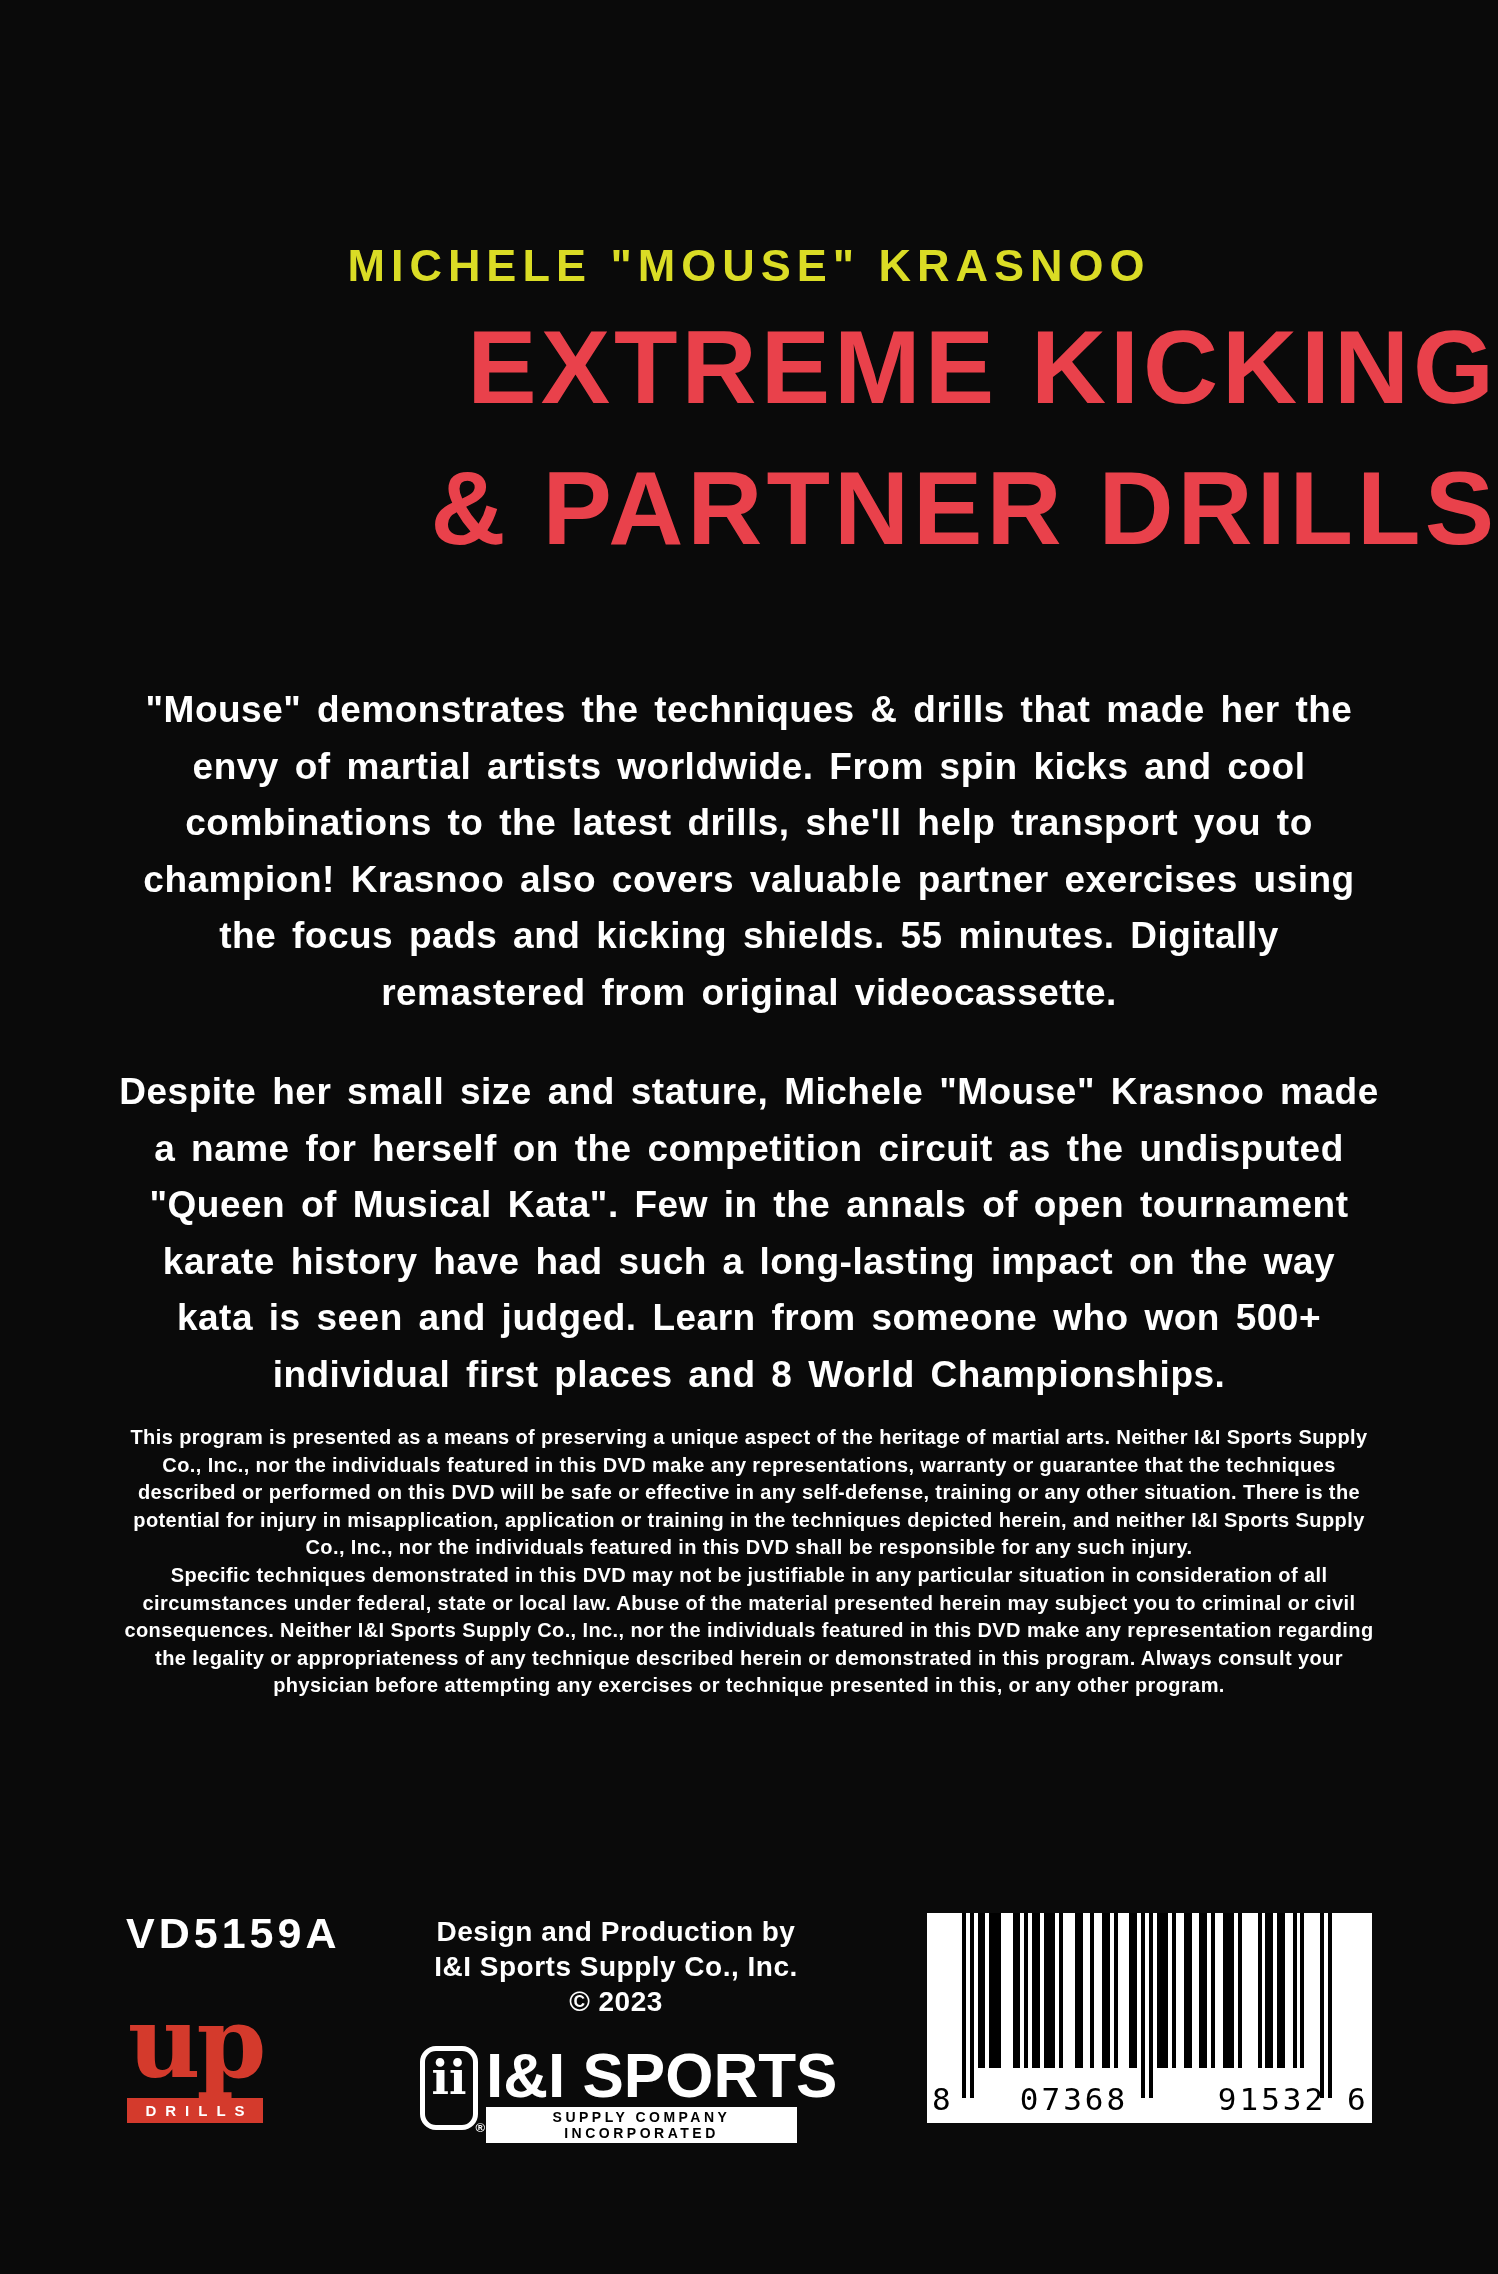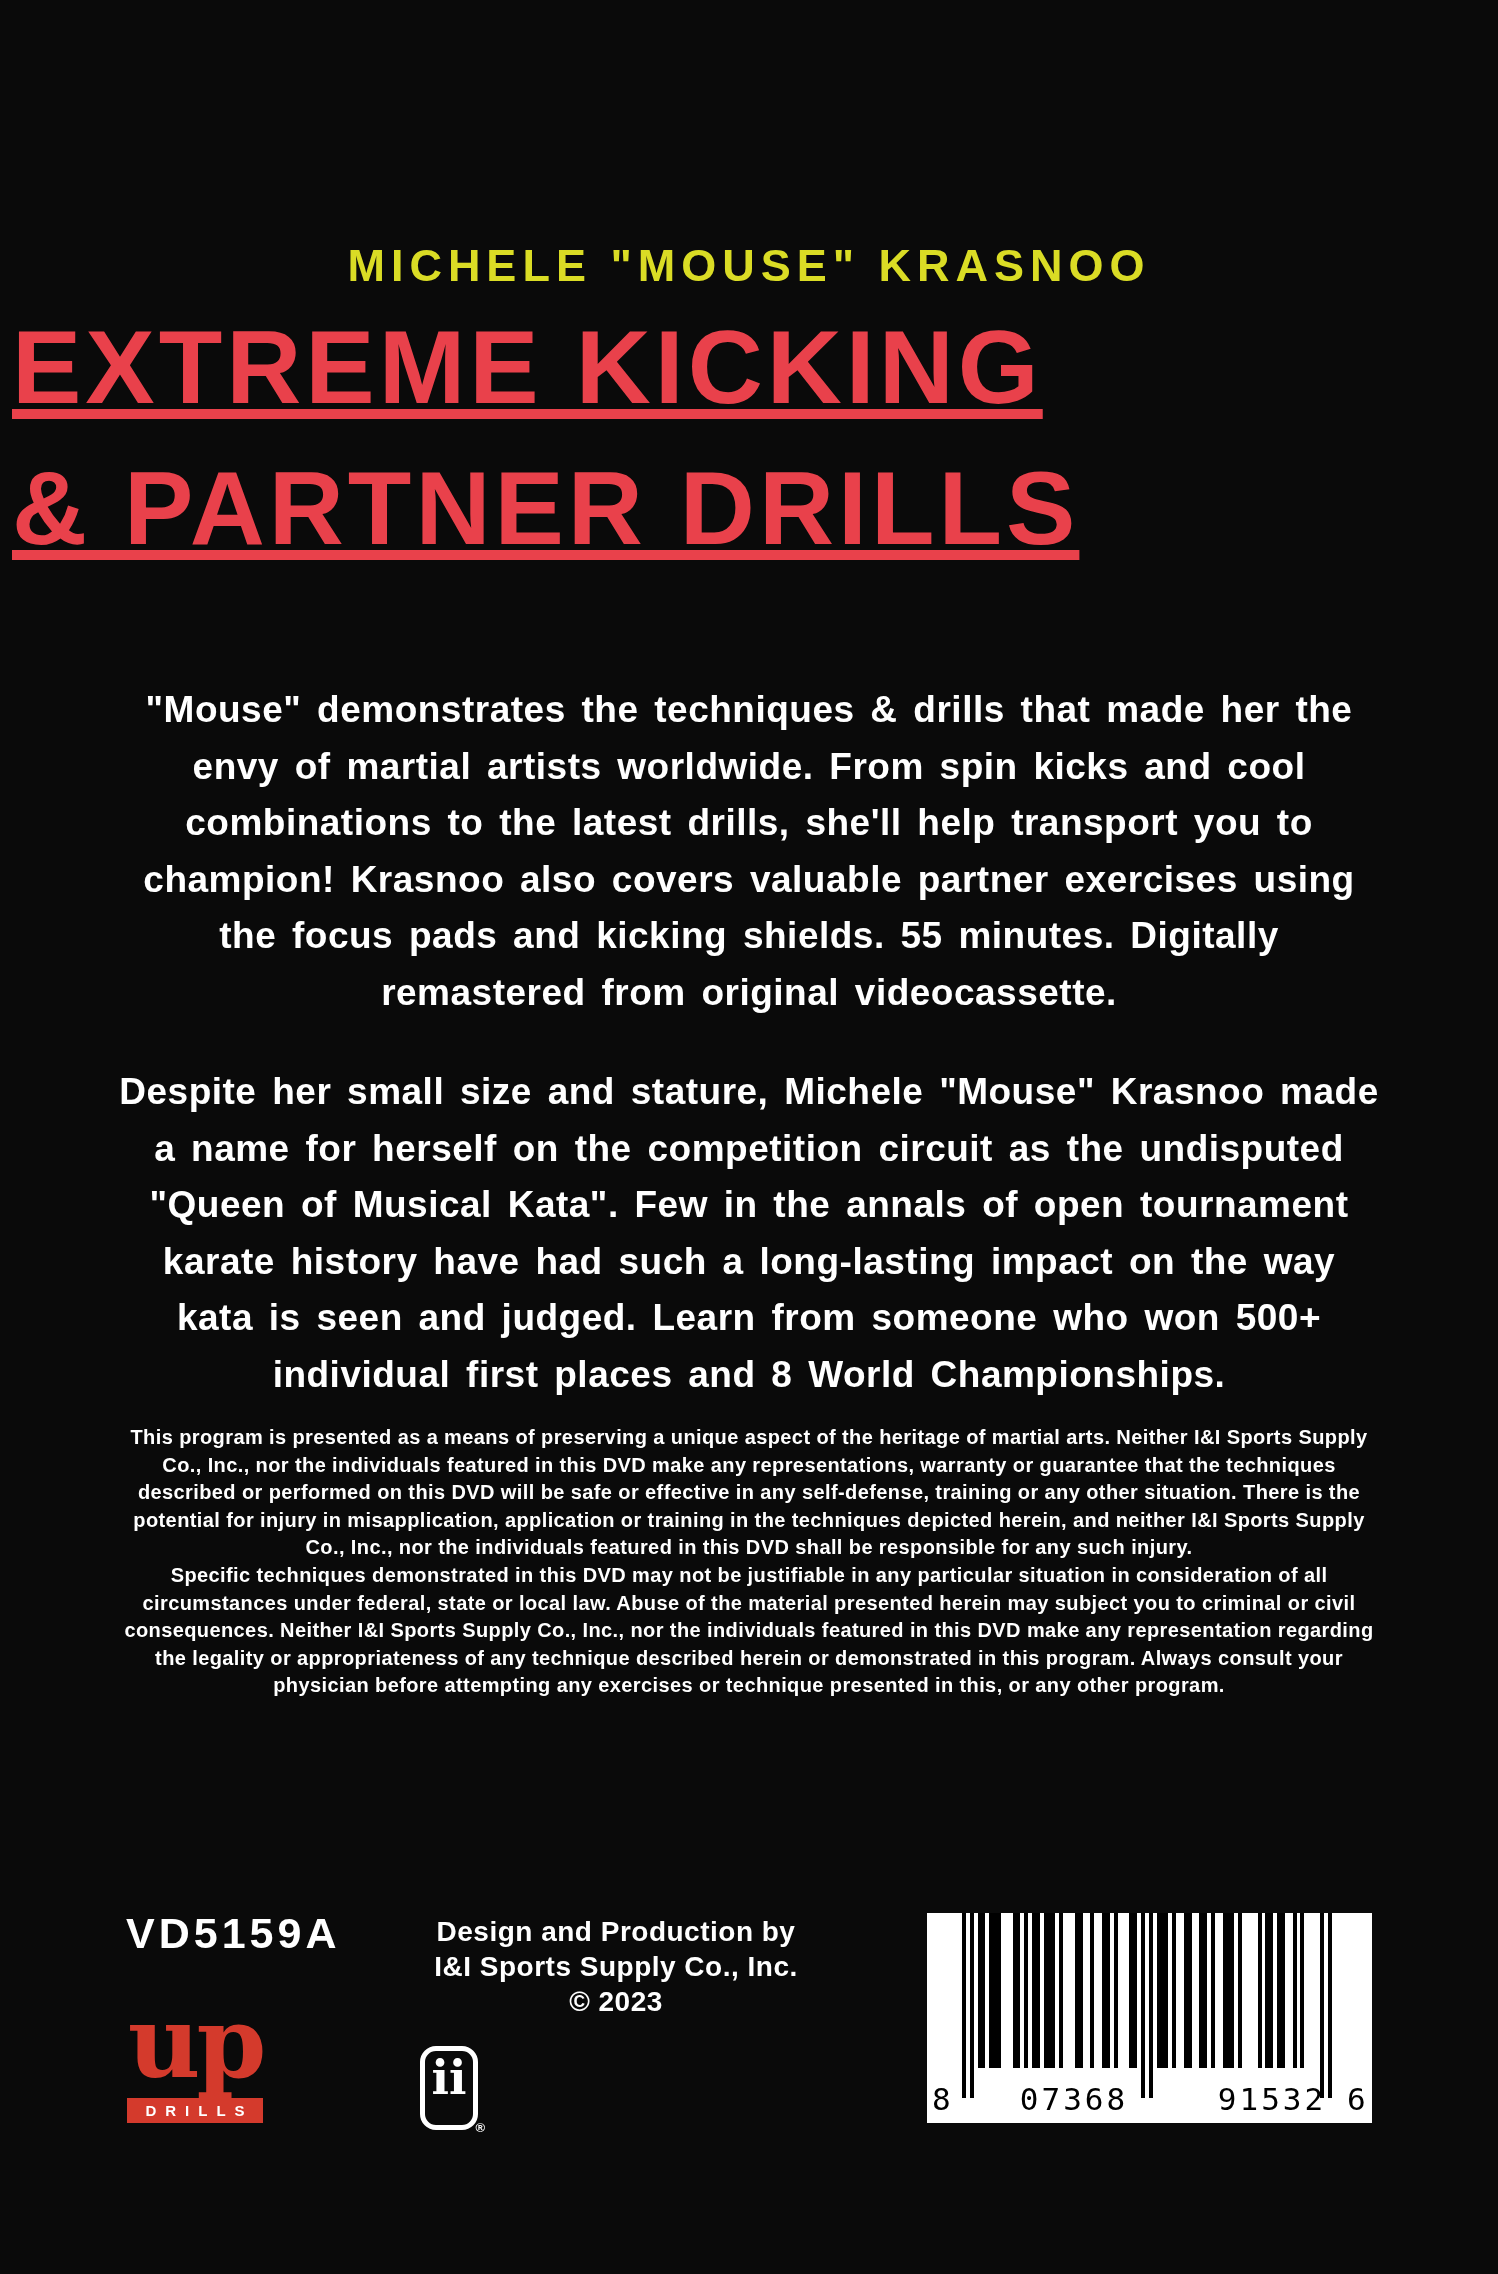--- a/index.html
+++ b/index.html
@@ -12,24 +12,24 @@
   }
   .lines { white-space:pre-line; }
 
   .artist {
     position:absolute; top:240px; left:0; right:0;
     text-align:center;
     color:#dadc25;
     font-size:45px; font-weight:bold; letter-spacing:6px;
   }
   .main-title {
-    position:absolute; top:297px; left:12px; right:0;
-    text-align:left;
+    position:absolute; top:297px; left:0; right:0;
+    text-align:right;
     color:#e9414b;
-    font-size:104px; line-height:141px; font-weight:bold; letter-spacing:4px;text-decoration:underline;
+    font-size:104px; line-height:141px; font-weight:bold; letter-spacing:4px;
   }
   .para {
     position:absolute; left:0; right:0;
     text-align:center;
     color:#ffffff;
     font-size:37px; line-height:56.5px; font-weight:bold;
     letter-spacing:0.5px; word-spacing:5px;
   }
   .para1 { top:682px; }
   .para2 { top:1064px; }
@@ -142,20 +142,24 @@
 <div class="up-logo">
   <div class="up-glyph">up</div>
   <div class="video-bar">DRILLS</div>
 </div>
 
 <div class="ii-logo">
   <div class="ii-box">
     <span>ii</span>
     <span class="ii-reg">®</span>
   </div>
+  <div class="ii-right">
+    <div class="ii-name">I&amp;I SPORTS</div>
+    <div class="ii-tagline">SUPPLY COMPANY INCORPORATED</div>
+  </div>
 </div>
 
 <div class="barcode">
   <div class="barcode-bars">
       <div style="flex: 0 0 auto; width: 3.9px; height: 185px; background: rgb(0, 0, 0);"></div>
       <div style="flex: 0 0 auto; width: 3.9px; height: 185px; background: transparent;"></div>
       <div style="flex: 0 0 auto; width: 3.9px; height: 185px; background: rgb(0, 0, 0);"></div>
       <div style="flex: 0 0 auto; width: 3.9px; height: 155px; background: transparent;"></div>
       <div style="flex: 0 0 auto; width: 3.9px; height: 155px; background: rgb(0, 0, 0);"></div>
       <div style="flex: 0 0 auto; width: 3.9px; height: 155px; background: rgb(0, 0, 0);"></div>

